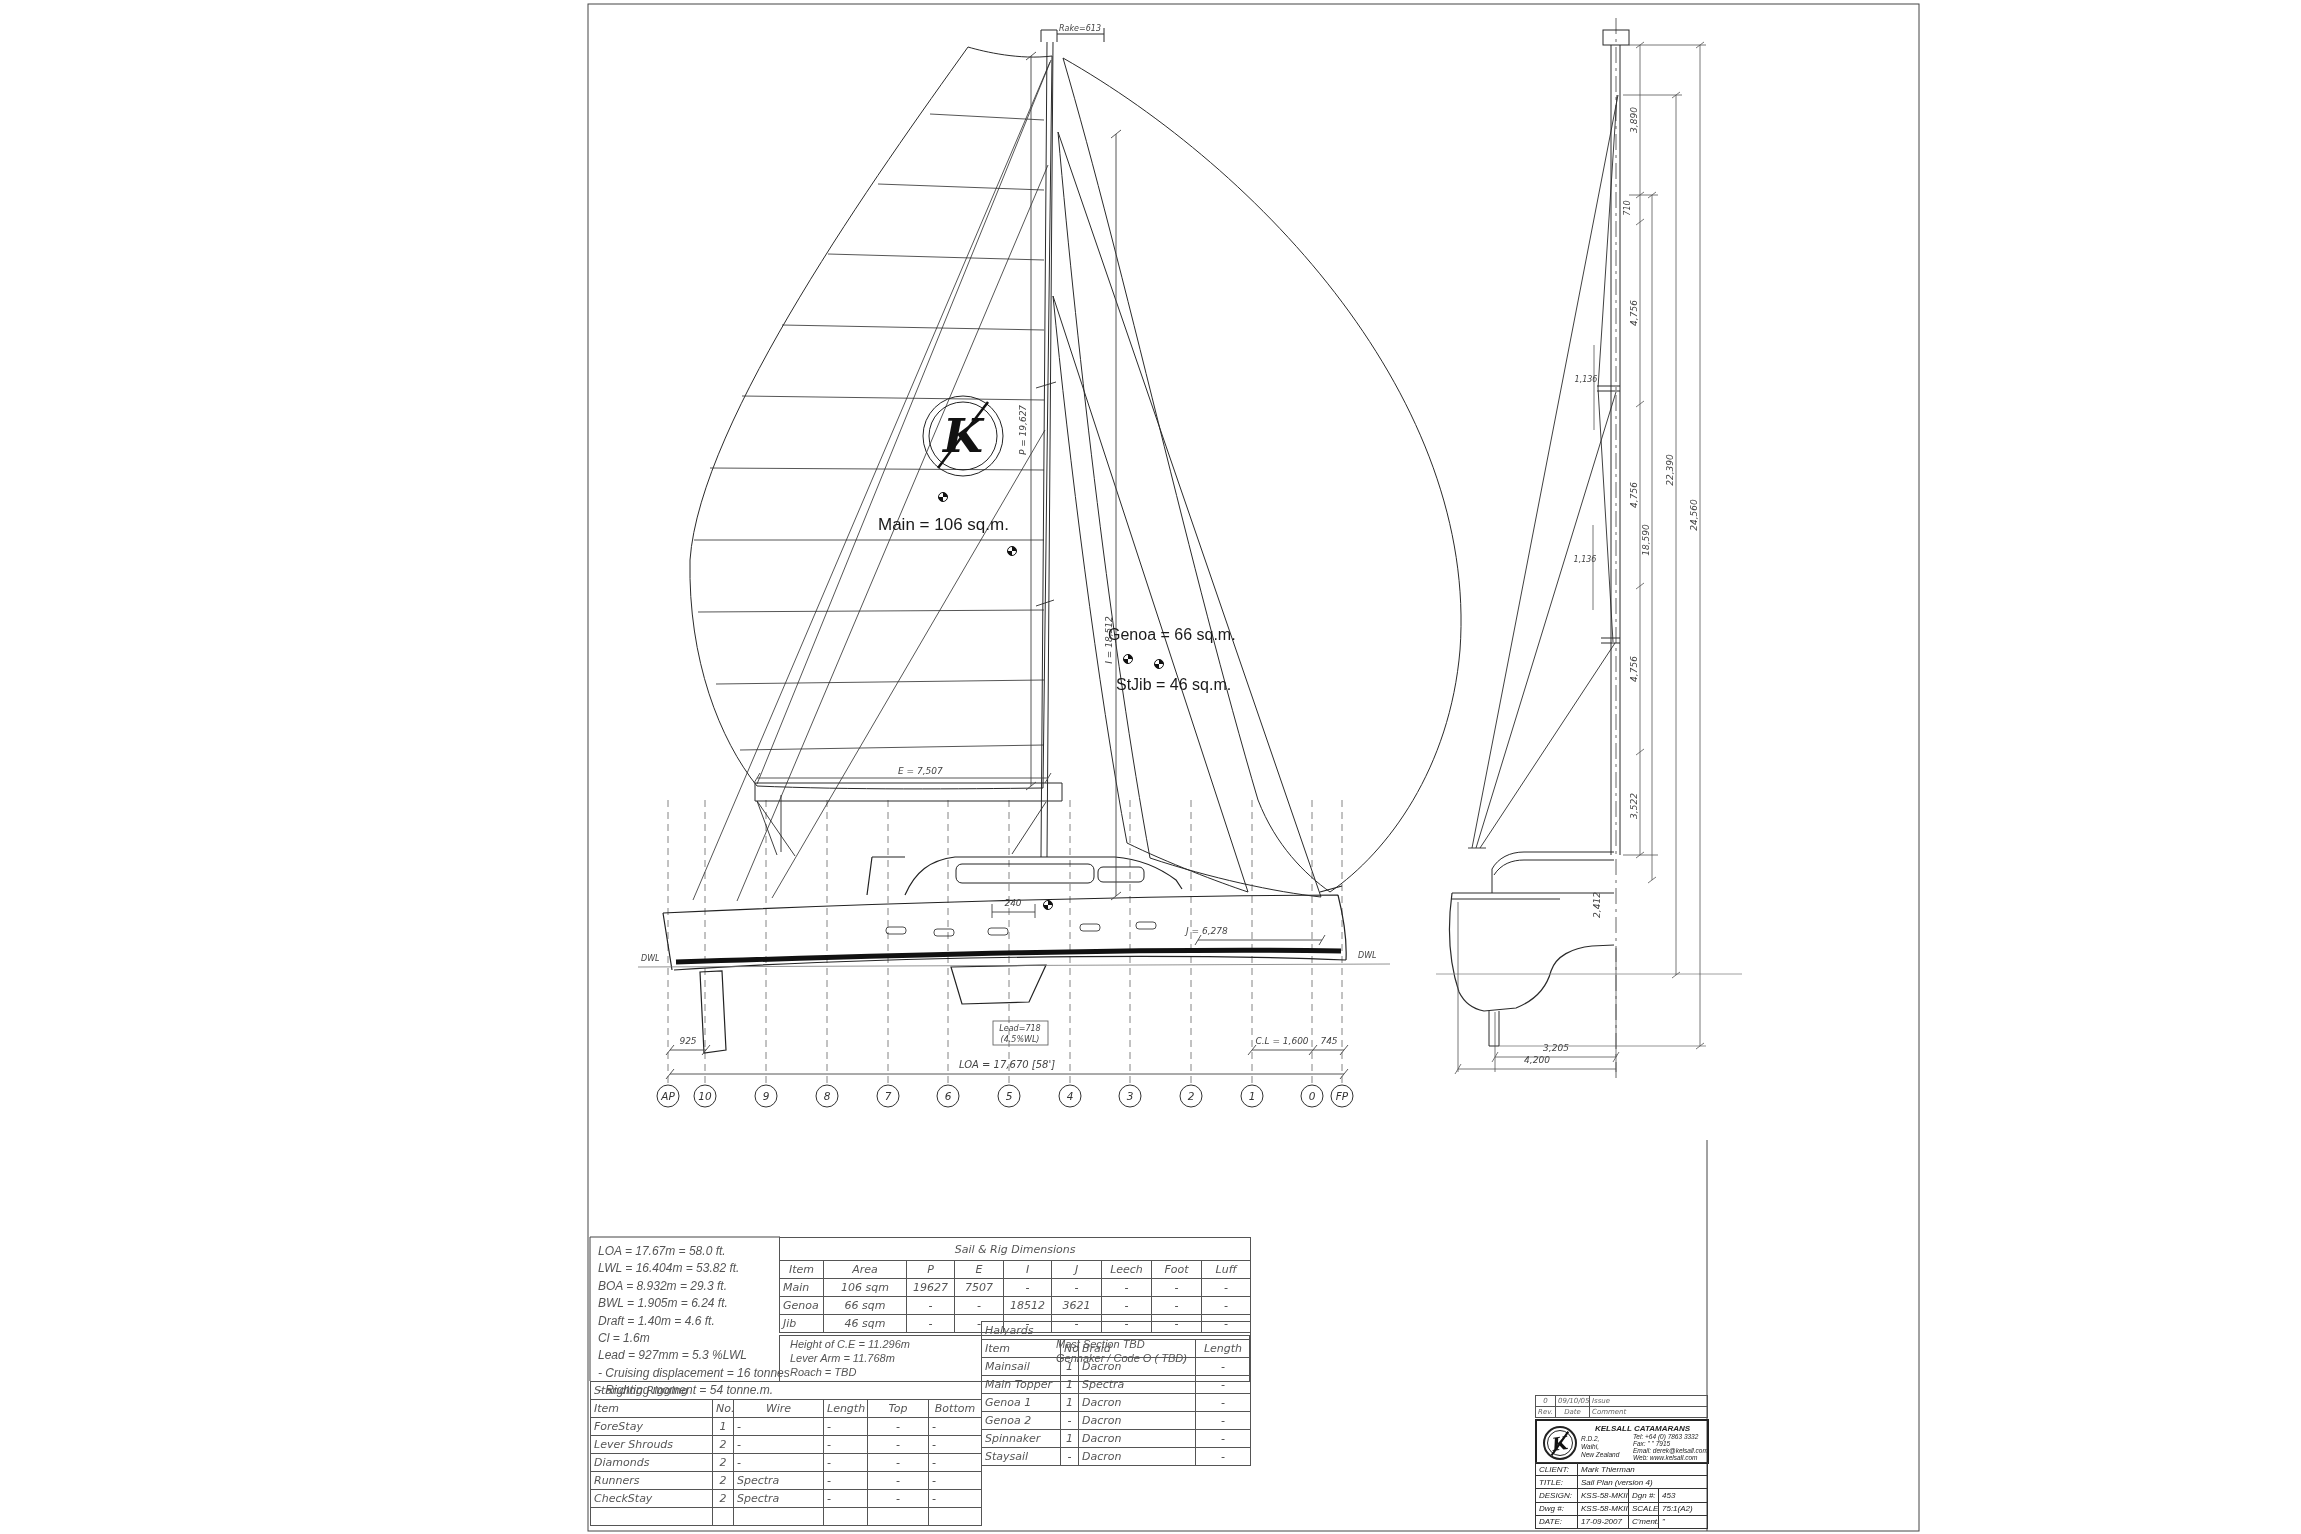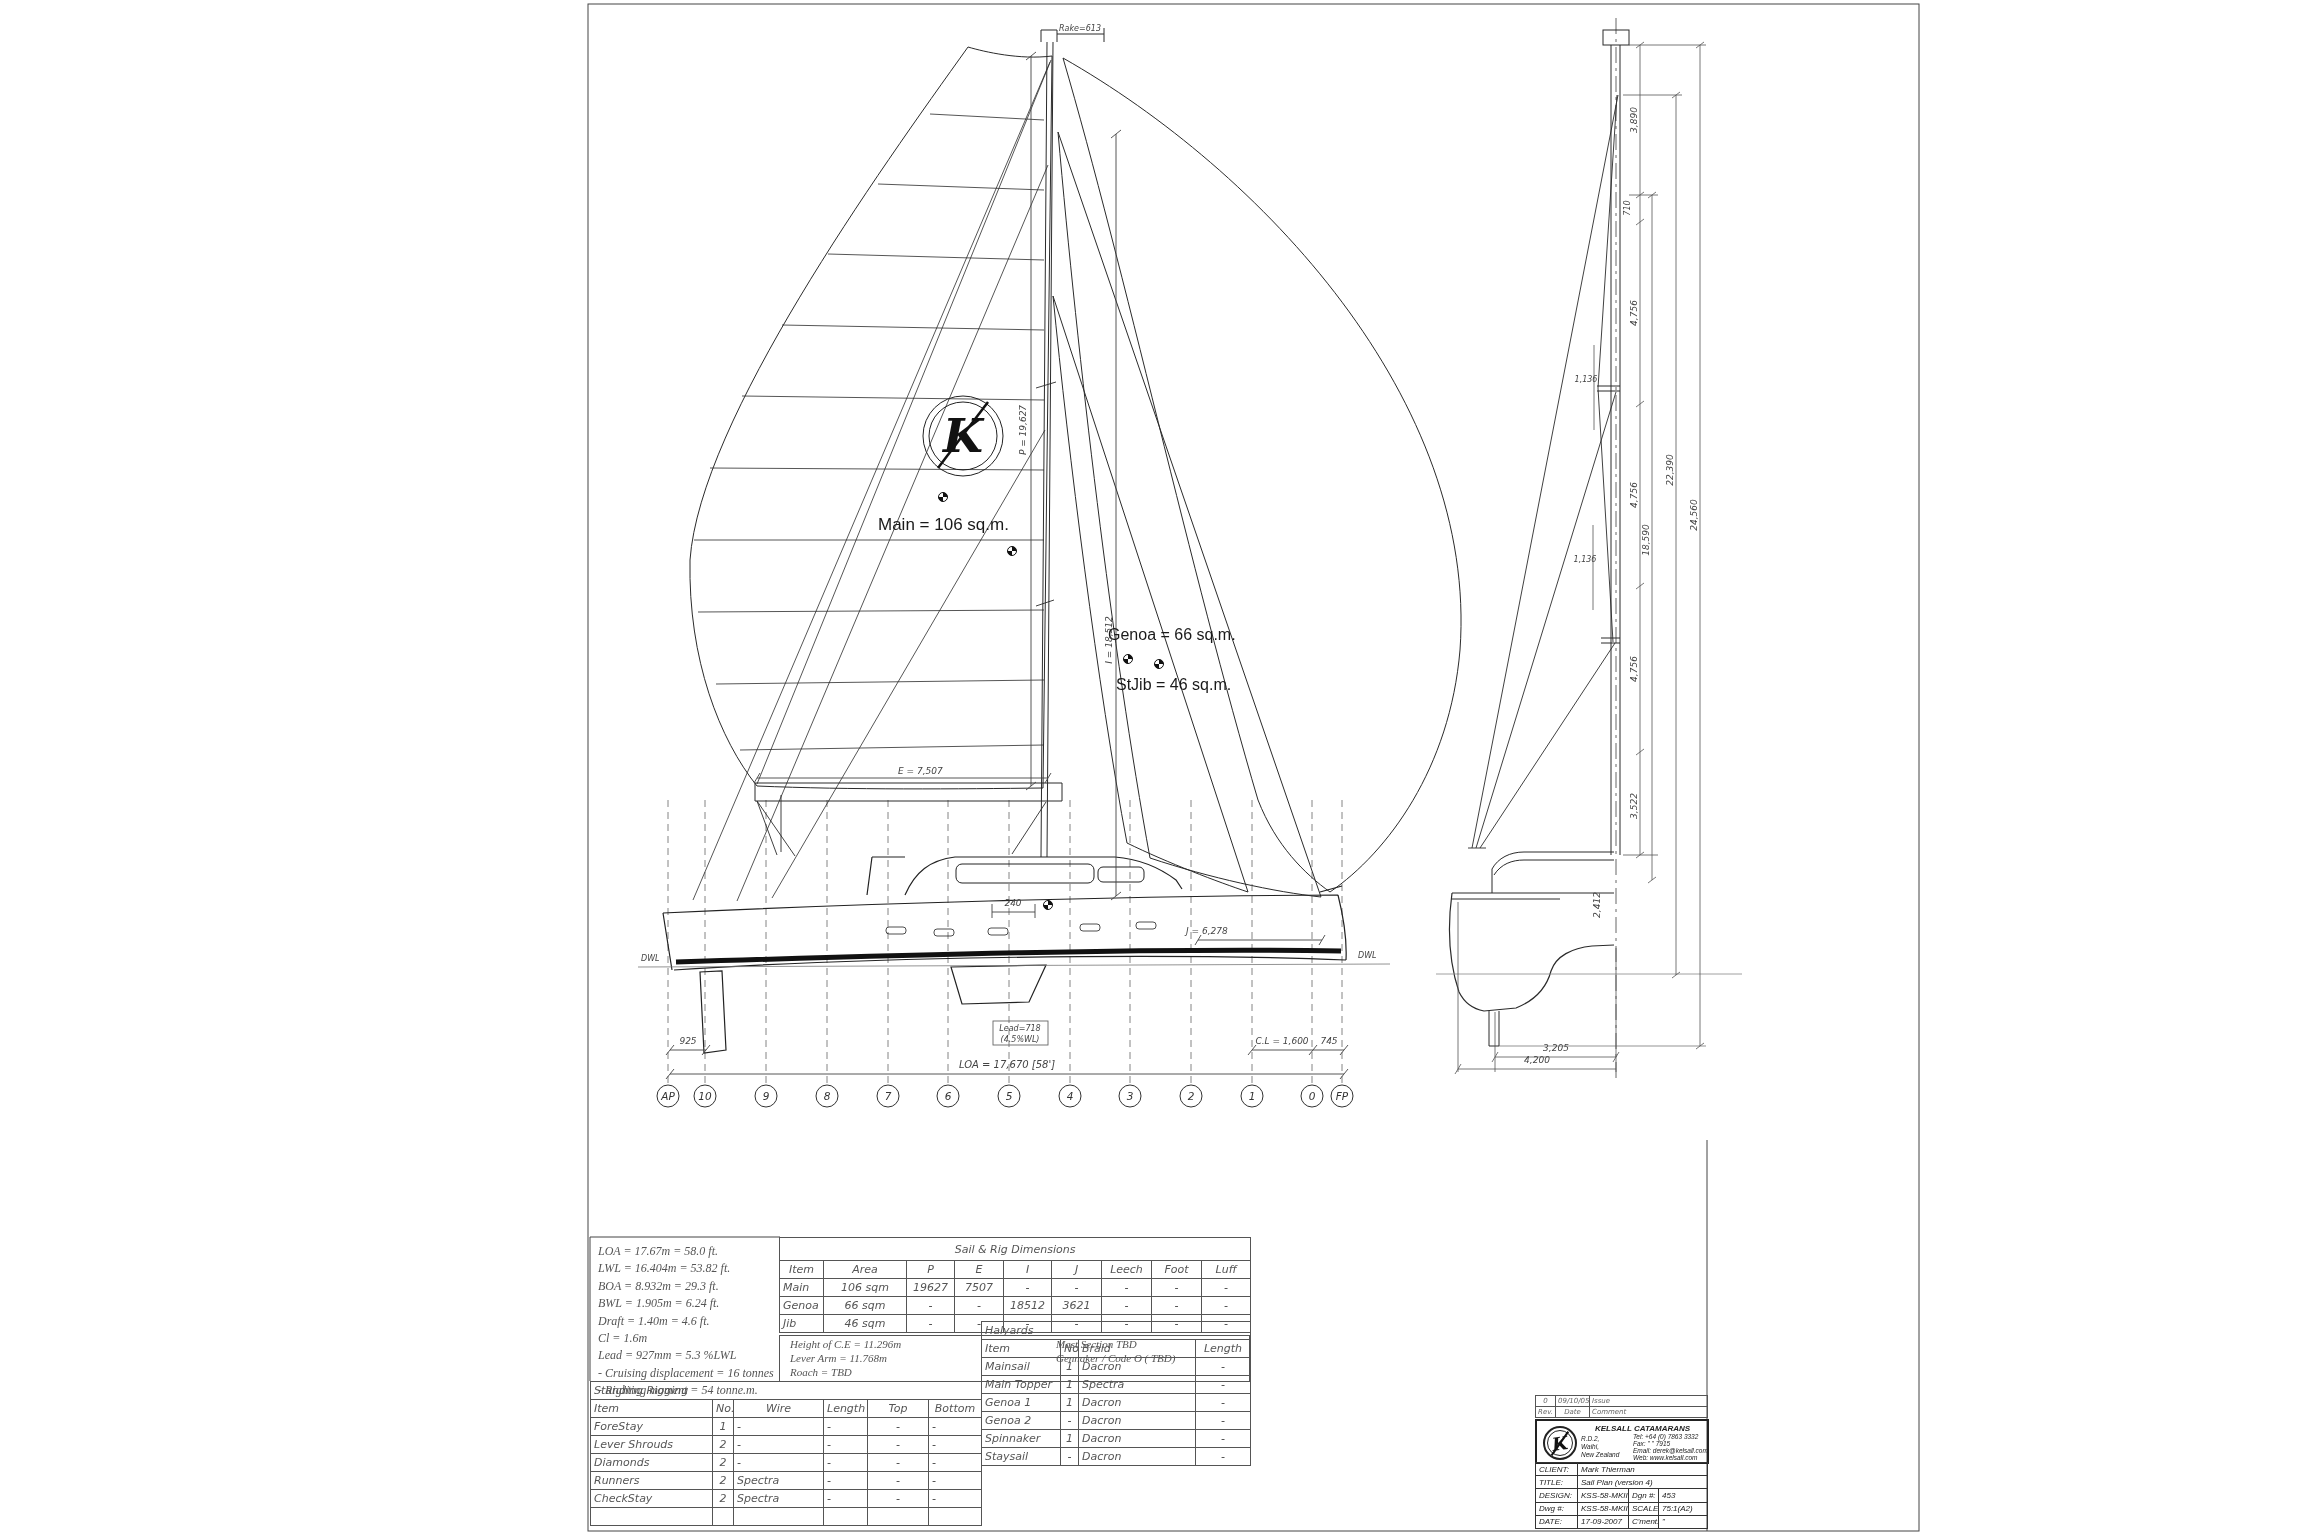--- a/index.html
+++ b/index.html
@@ -1,18 +1,18 @@
 <!DOCTYPE html>
 <html><head>
 <meta charset="utf-8">
 <style>
 html,body{margin:0;background:#fff}
 #sheet{position:relative;width:2301px;height:1534px;background:#fff;font-family:"Liberation Sans",sans-serif;overflow:hidden}
 #dwg{position:absolute;left:0;top:0}
-.hand{font-family:Liberation Serif, serif;font-style:italic;color:#555}
+.hand{font-family:Liberation Sans, sans-serif;font-style:italic;color:#555}
 .abs{position:absolute;white-space:nowrap}
 .tbl{position:absolute;border-collapse:collapse;table-layout:fixed;font-family:"DejaVu Sans",sans-serif}
 .tbl td{border:1px solid #555;padding:0 3px;white-space:nowrap;overflow:hidden;font-style:italic;color:#555;font-size:11px;height:17px}
 .tbl .tt td,.tbl td.tt{text-align:center}
 .tbl tr.hd td{text-align:center}
 .c{text-align:center}
 .box{position:absolute;border:1px solid #555}
 #princ{left:598px;top:1243px;width:178px;font-size:12px;line-height:17.4px}
 #srfoot{left:779px;top:1335px;width:469px;height:45px;font-size:11px}
 #notes{left:1418px;top:1203px;width:310px}

